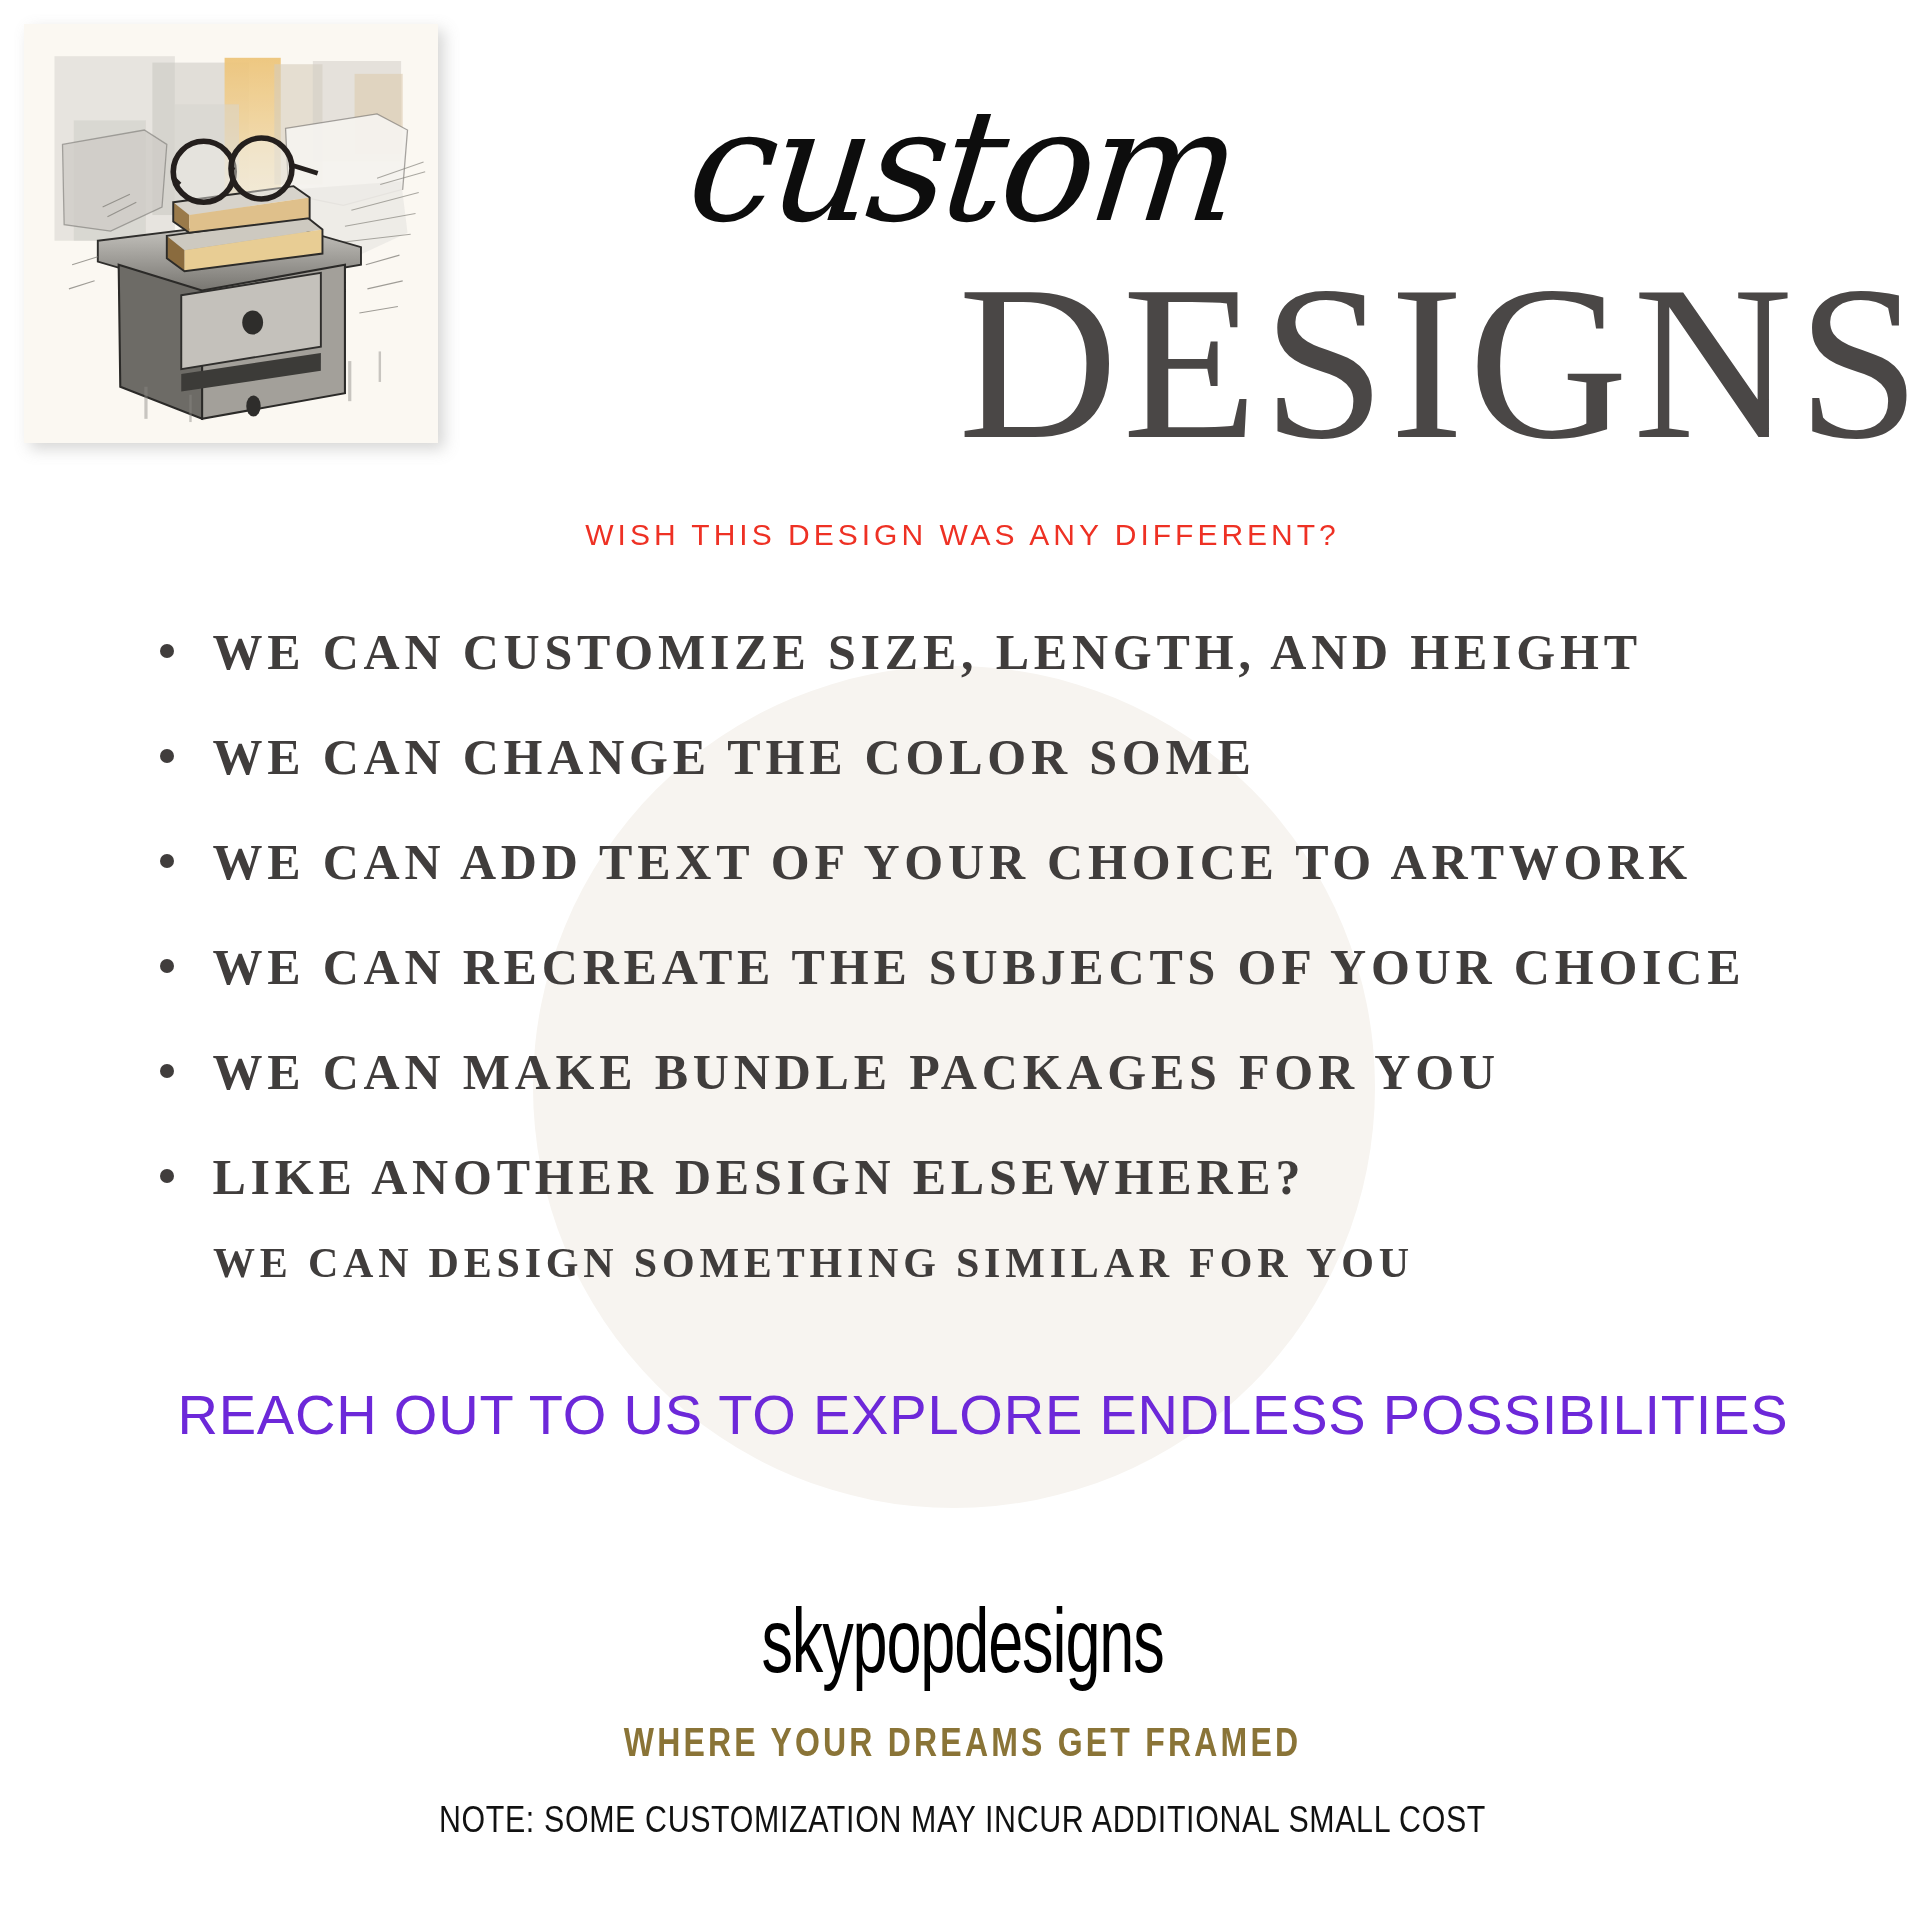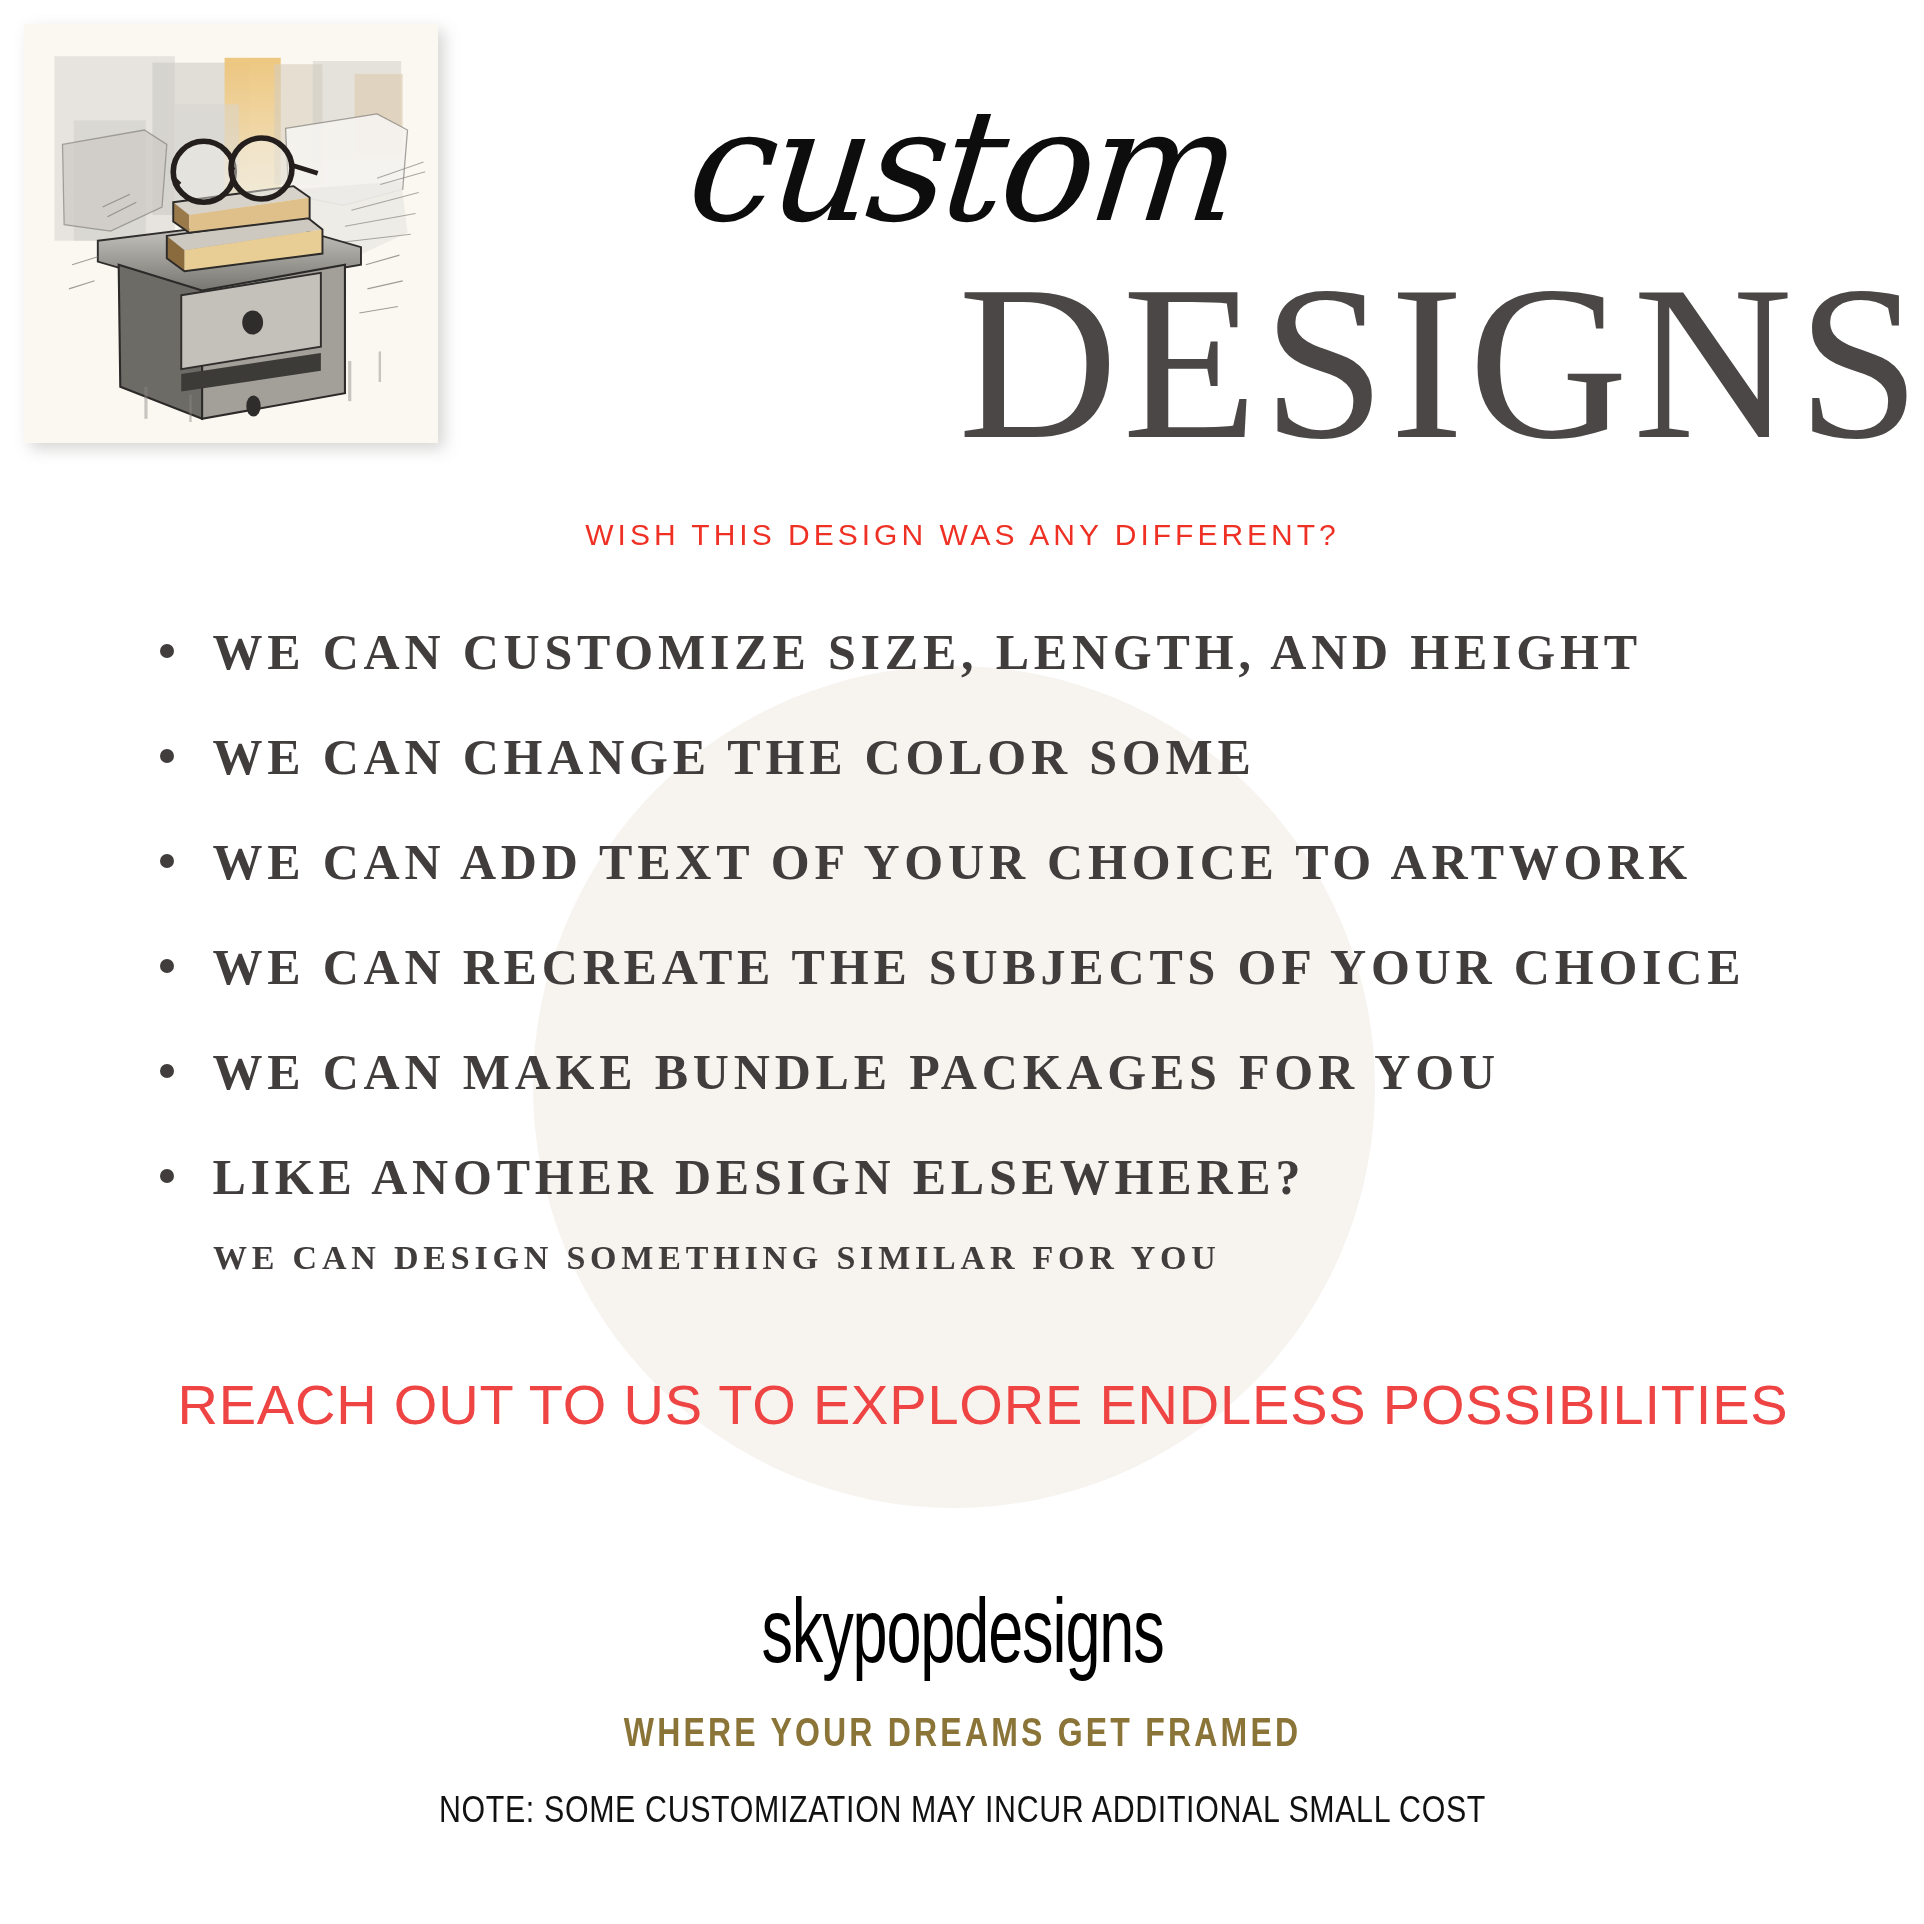--- a/index.html
+++ b/index.html
@@ -91,32 +91,32 @@
     border-radius:50%;
     background:#403d3c;
     margin-right:38px;
     position:relative;
     top:-11.2px;
   }
 
   #features-continued{
     font-family:"Liberation Serif", serif;
     font-weight:700;
-    font-size:34px;
+    font-size:42px;
     color:#403d3c;
     letter-spacing:4.8px;
     margin:-14.4px 0 0 213px;
   }
 
   #cta{
     text-align:center;
     font-family:"Liberation Sans", sans-serif;
     font-weight:400;
     font-size:56px;
-    color:#ef4444;
+    color:#6d28d9;
     letter-spacing:0.8px;
     margin-top:95px;
     padding-left:41px;
   }
 
   #brand{
     text-align:center;
     font-family:"Liberation Sans", sans-serif;
     font-weight:400;
     font-size:90px;

